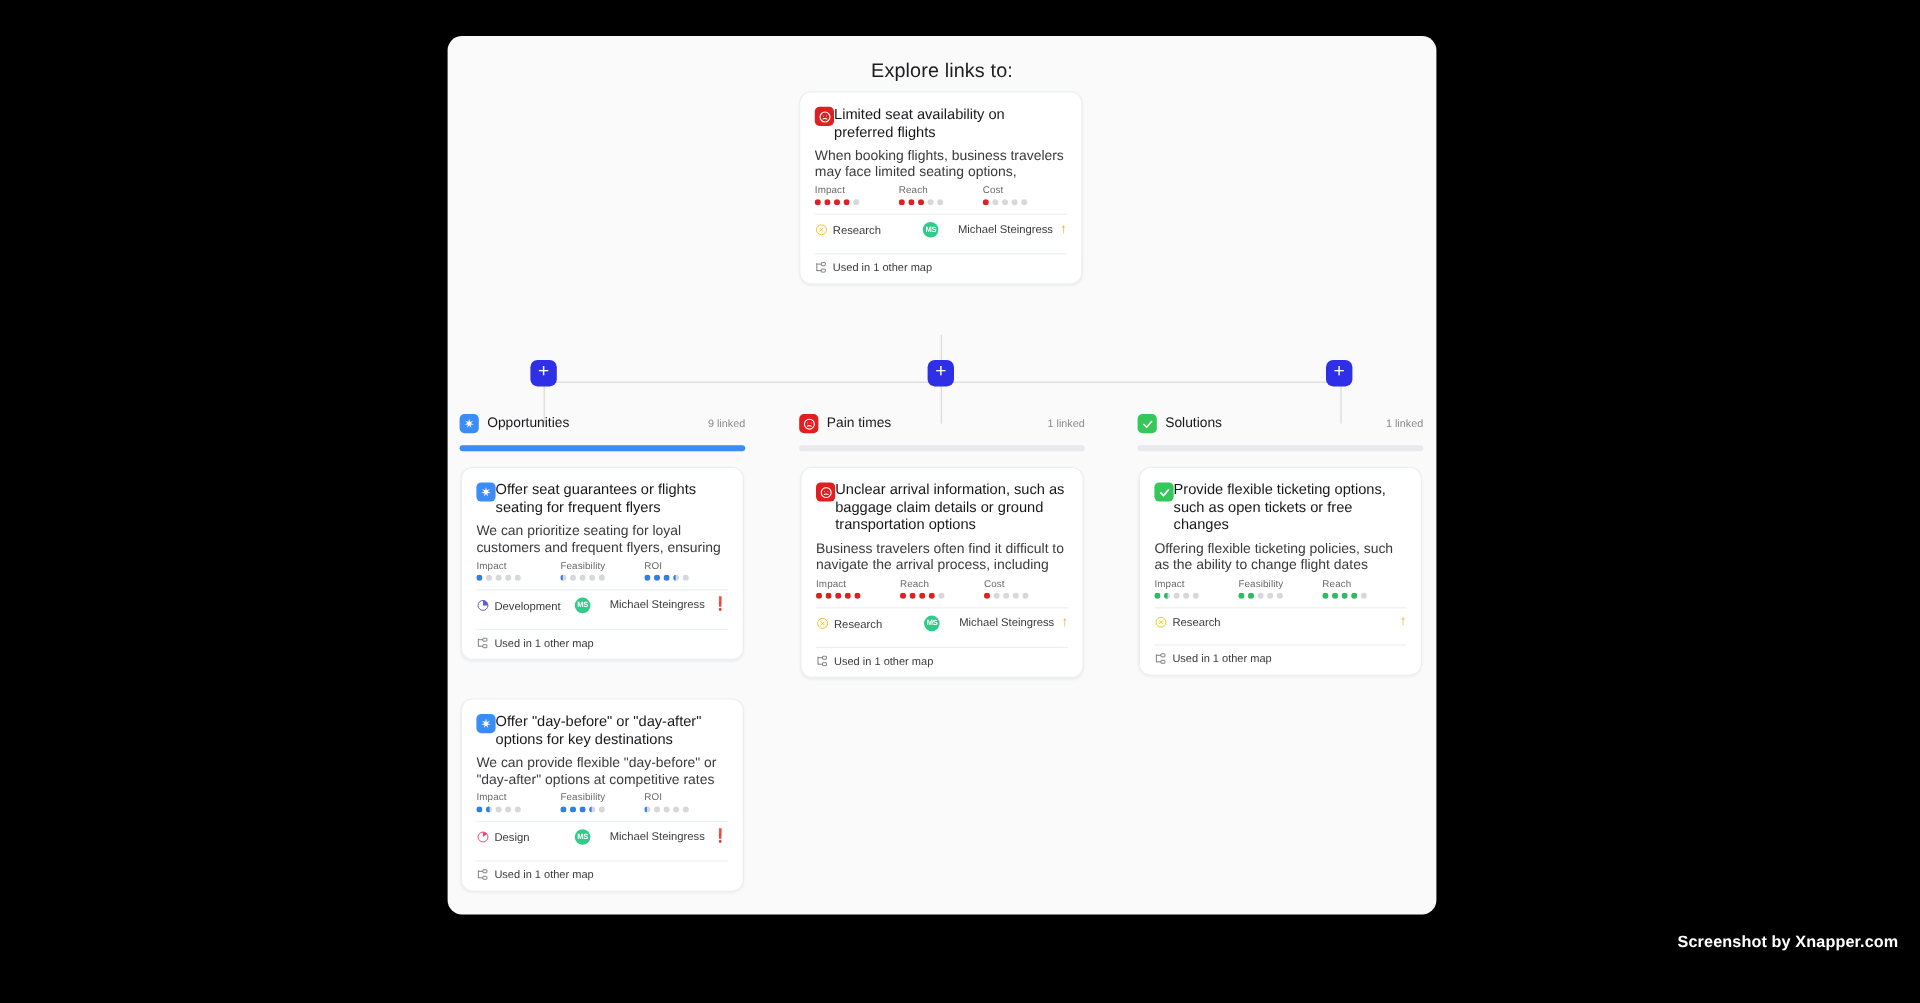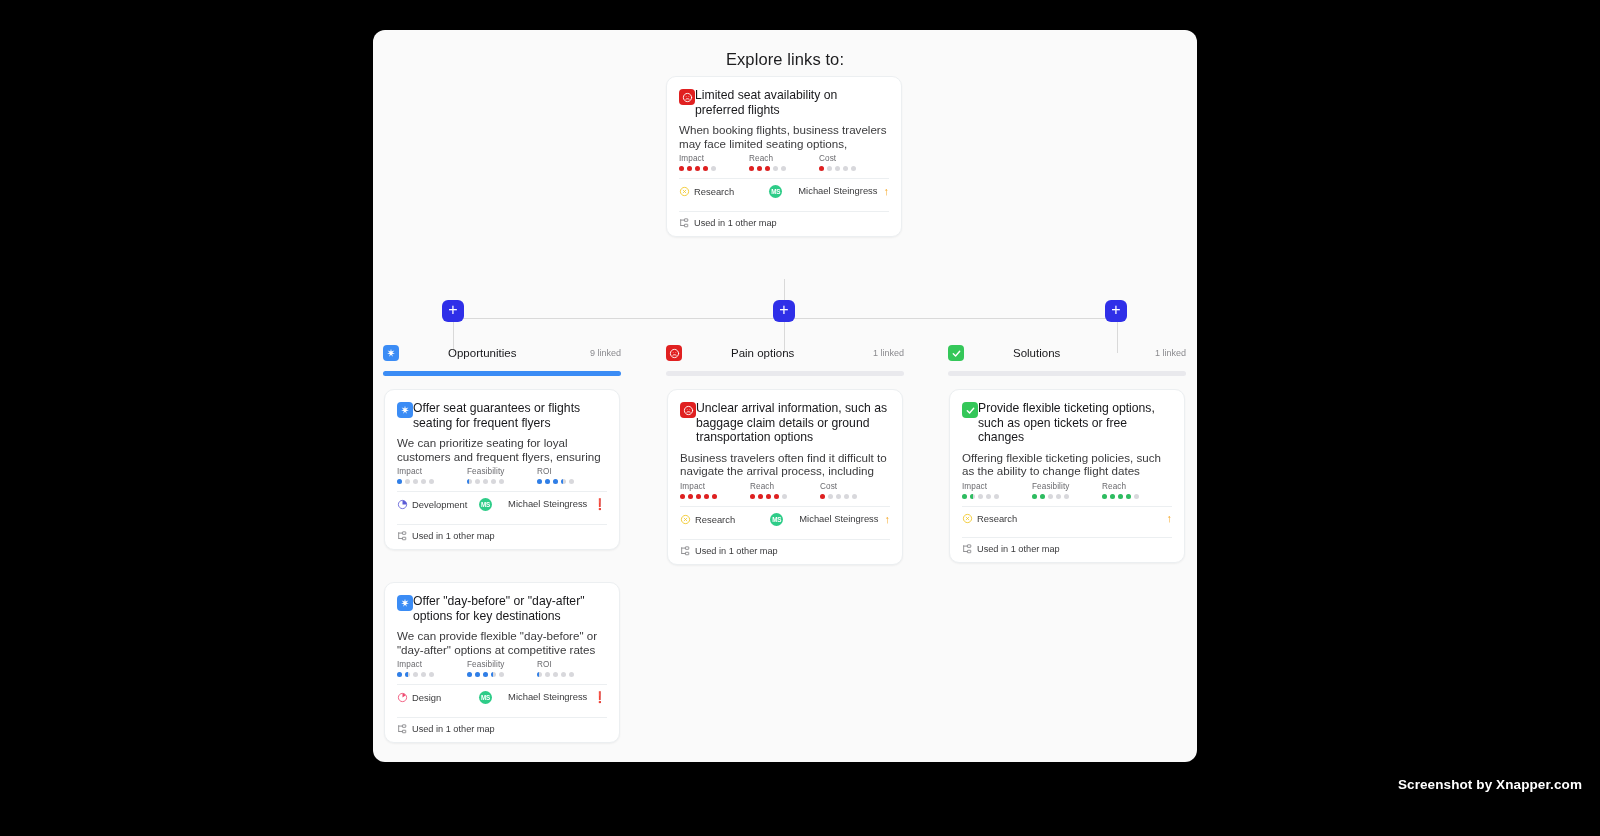--- a/index.html
+++ b/index.html
@@ -146,21 +146,20 @@
     display:flex; align-items:center; gap:5px;
     padding-top: 6px;
     font-size: 9.2px; color:#3a3a3c;text-align:right;
   }
 
   
   .col-header {
     position: absolute;
     display: flex; align-items: center;
     width: 238px;
-    gap: 42px;
   }
   .col-name { font-size: 11.5px; color:#18181b; margin-left: 7px; }
   .col-count { font-size: 9px; color:#8a8a8e; margin-left:auto; }
   .col-bar {
     position: absolute;
     height: 5px; border-radius: 3px;
     width: 238px;
   }
   .col-bar .prog { height:100%; border-radius:3px; }
 
@@ -466,21 +465,21 @@
         </div>
         <div class="col-header" style="left:293px; top:314px;">
           <span class="type-icon ic-pain">
             <svg width="11" height="11" viewBox="0 0 24 24" fill="none" stroke="#fff" stroke-width="2" stroke-linecap="round">
               <circle cx="12" cy="12" r="9"></circle>
               <path d="M8.5 15.5c1-1.2 5-1.2 7 0"></path>
               <circle cx="9" cy="10" r="0.9" fill="#fff" stroke="none"></circle>
               <circle cx="15" cy="10" r="0.9" fill="#fff" stroke="none"></circle>
             </svg>
           </span>
-          <span class="col-name">Pain options</span>
+          <span class="col-name">Pain times</span>
           <span class="col-count">1 linked</span>
         </div>
         <div class="col-bar" style="left:293px; top:341px; background:#e9e9ed;">
           <div class="prog" style="width:0%; background:#e02020;"></div>
         </div>
         <div class="card" style="left:294px; top:359px;">
           <div class="card-head">
             <span class="type-icon ic-pain">
               <svg width="11" height="11" viewBox="0 0 24 24" fill="none" stroke="#fff" stroke-width="2" stroke-linecap="round">
                 <circle cx="12" cy="12" r="9"></circle>

